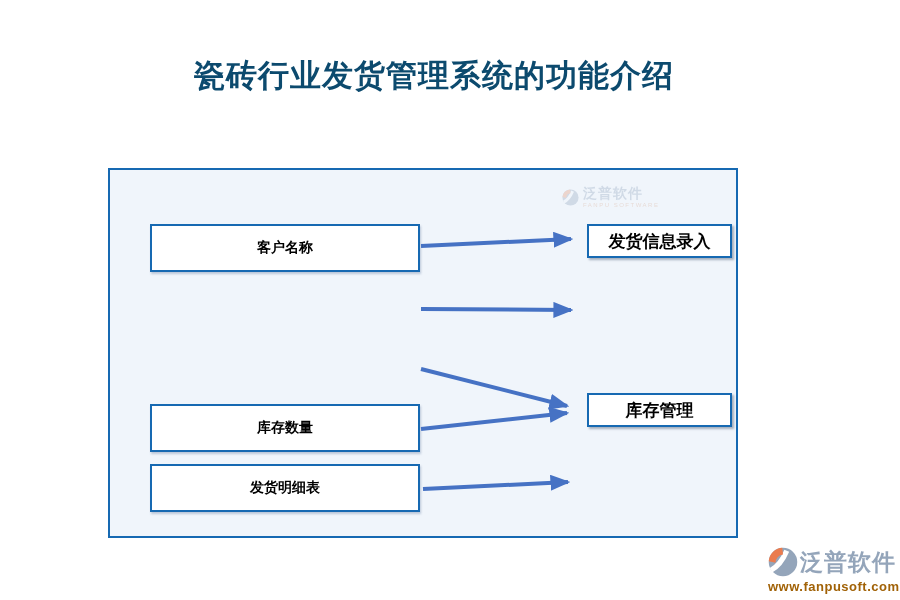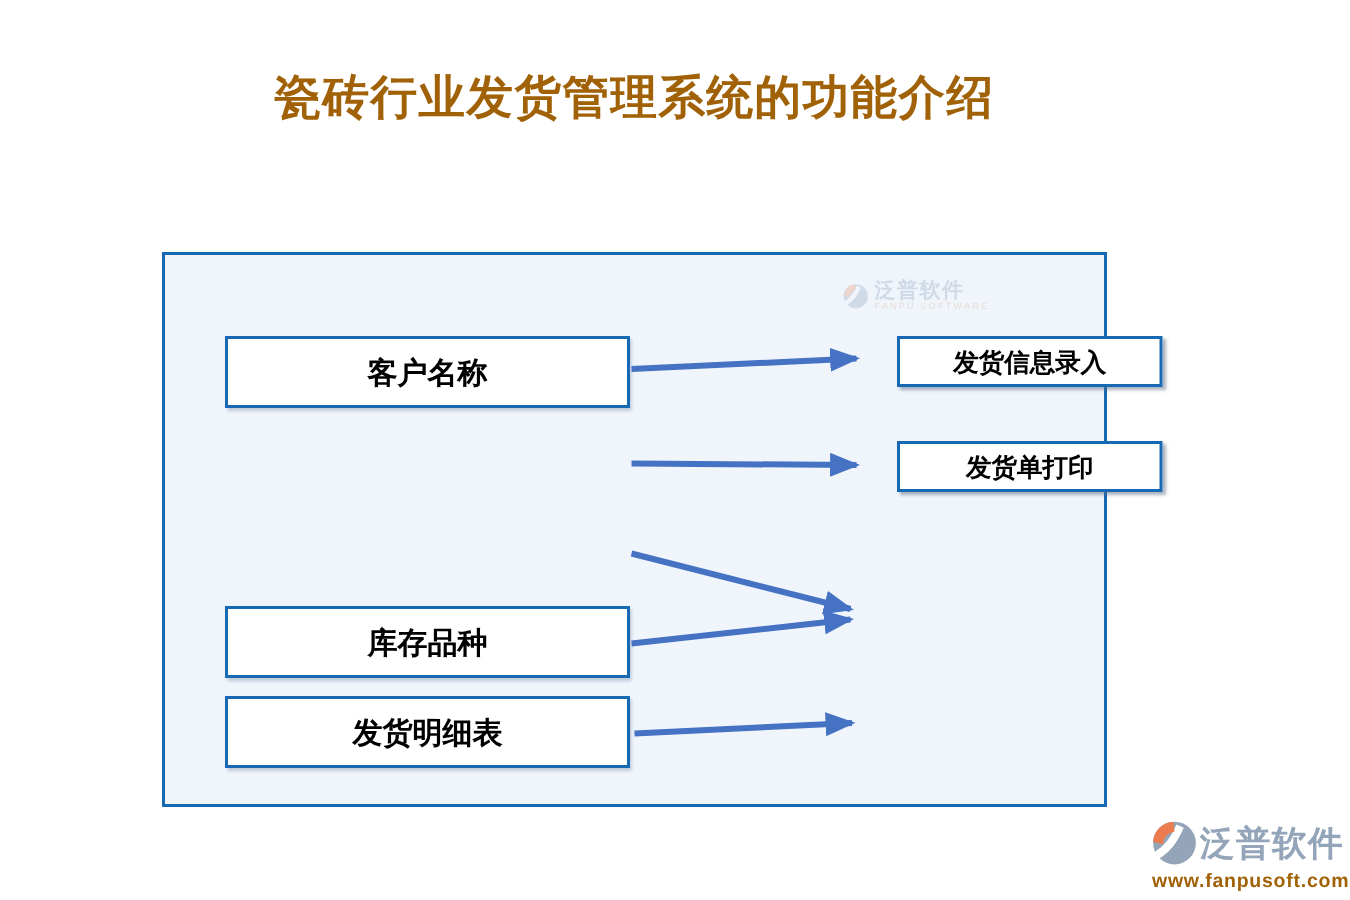--- a/index.html
+++ b/index.html
@@ -2,46 +2,46 @@
 <html><head>
 <meta charset="utf-8">
 <style>
   html,body{margin:0;padding:0;}
   body{
     width:900px;height:600px;position:relative;overflow:hidden;
     background:#ffffff;
     font-family:"Liberation Sans","DejaVu Sans",sans-serif;
   }
   .page-title{
-    position:absolute;left:108px;top:44px;width:630px;margin:0;
+    position:absolute;left:108px;top:44px;width:630px;margin:11px;
     text-align:center;
     font-family:Liberation Mono, monospace;
-    font-weight:bold;font-size:31px;letter-spacing:1px;color:#a16207;
+    font-weight:bold;font-size:31px;letter-spacing:1px;color:#0c4a6e;
   }
   .diagram{
     position:absolute;left:108px;top:168px;width:630px;height:370px;
     background:#f0f5fb;border:2px solid #1669b2;box-sizing:border-box;
   }
   
   .watermark{
     position:absolute;left:452px;top:16px;display:flex;align-items:center;
     opacity:.38;pointer-events:none;
   }
   .watermark .wm-texts{display:flex;flex-direction:column;line-height:1;margin-left:4px;}
   .wm-brand{font-size:14px;font-weight:bold;color:#9fb0c6;letter-spacing:1px;}
   .wm-sub{font-size:6px;color:#d9b09a;letter-spacing:1.5px;margin-top:2px;}
   
   .lbox,.rbox{
     position:absolute;background:#ffffff;border:2px solid #1669b2;
     box-sizing:border-box;display:flex;align-items:center;justify-content:center;
     font-weight:bold;color:#000;
   }
-  .lbox{left:40px;width:270px;height:48px;font-size:20px;
+  .lbox{left:40px;width:270px;height:48px;font-size:14px;
     box-shadow:1px 2px 2px rgba(125,145,175,.45);}
-  .rbox{left:488px;width:177px;height:34px;font-size:17px;
+  .rbox{left:477px;width:145px;height:34px;font-size:17px;
     box-shadow:2px 2px 2px rgba(90,105,130,.5);}
   .arrows{position:absolute;left:0;top:0;width:630px;height:370px;pointer-events:none;}
   
   .footer-logo{
     position:absolute;left:768px;top:547px;width:128px;
     display:flex;flex-direction:column;align-items:flex-start;line-height:1;
   }
   .fl-row{display:flex;align-items:center;}
   .fl-brand{font-size:23px;font-weight:bold;color:#94a5ba;letter-spacing:1px;margin-left:2px;}
   .fl-url{font-size:13px;font-weight:bold;color:#a16207;letter-spacing:.5px;margin-top:3px;}
@@ -62,31 +62,31 @@
     <span class="wm-texts">
       <span class="wm-brand">泛普软件</span>
       <span class="wm-sub">FANPU SOFTWARE</span>
     </span>
   </div>
 
   <div class="lbox" style="top:54px">
       <span>客户名称</span>
     </div>
   <div class="lbox" style="top:234px">
-      <span>库存品种</span>
+      <span>库存数量</span>
     </div>
   <div class="lbox" style="top:294px">
       <span>发货明细表</span>
     </div>
 
   <div class="rbox" style="top:54px">
       <span>发货信息录入</span>
     </div>
-  <div class="rbox" style="top:124px">
-      <span>发货单打印</span>
+  <div class="rbox" style="top:223px">
+      <span>库存管理</span>
     </div>
 
   <svg class="arrows" viewBox="0 0 630 370">
     <defs>
       <marker id="ah" markerWidth="5" markerHeight="4" refX="4.4" refY="2" orient="auto">
         <path d="M0,0 L5,2 L0,4 Z" fill="#4672c4"></path>
       </marker>
     </defs>
     <line x1="311" y1="76" x2="461" y2="69" stroke="#4672c4" stroke-width="4" marker-end="url(#ah)"></line>
     <line x1="311" y1="139" x2="461" y2="140" stroke="#4672c4" stroke-width="4" marker-end="url(#ah)"></line>

